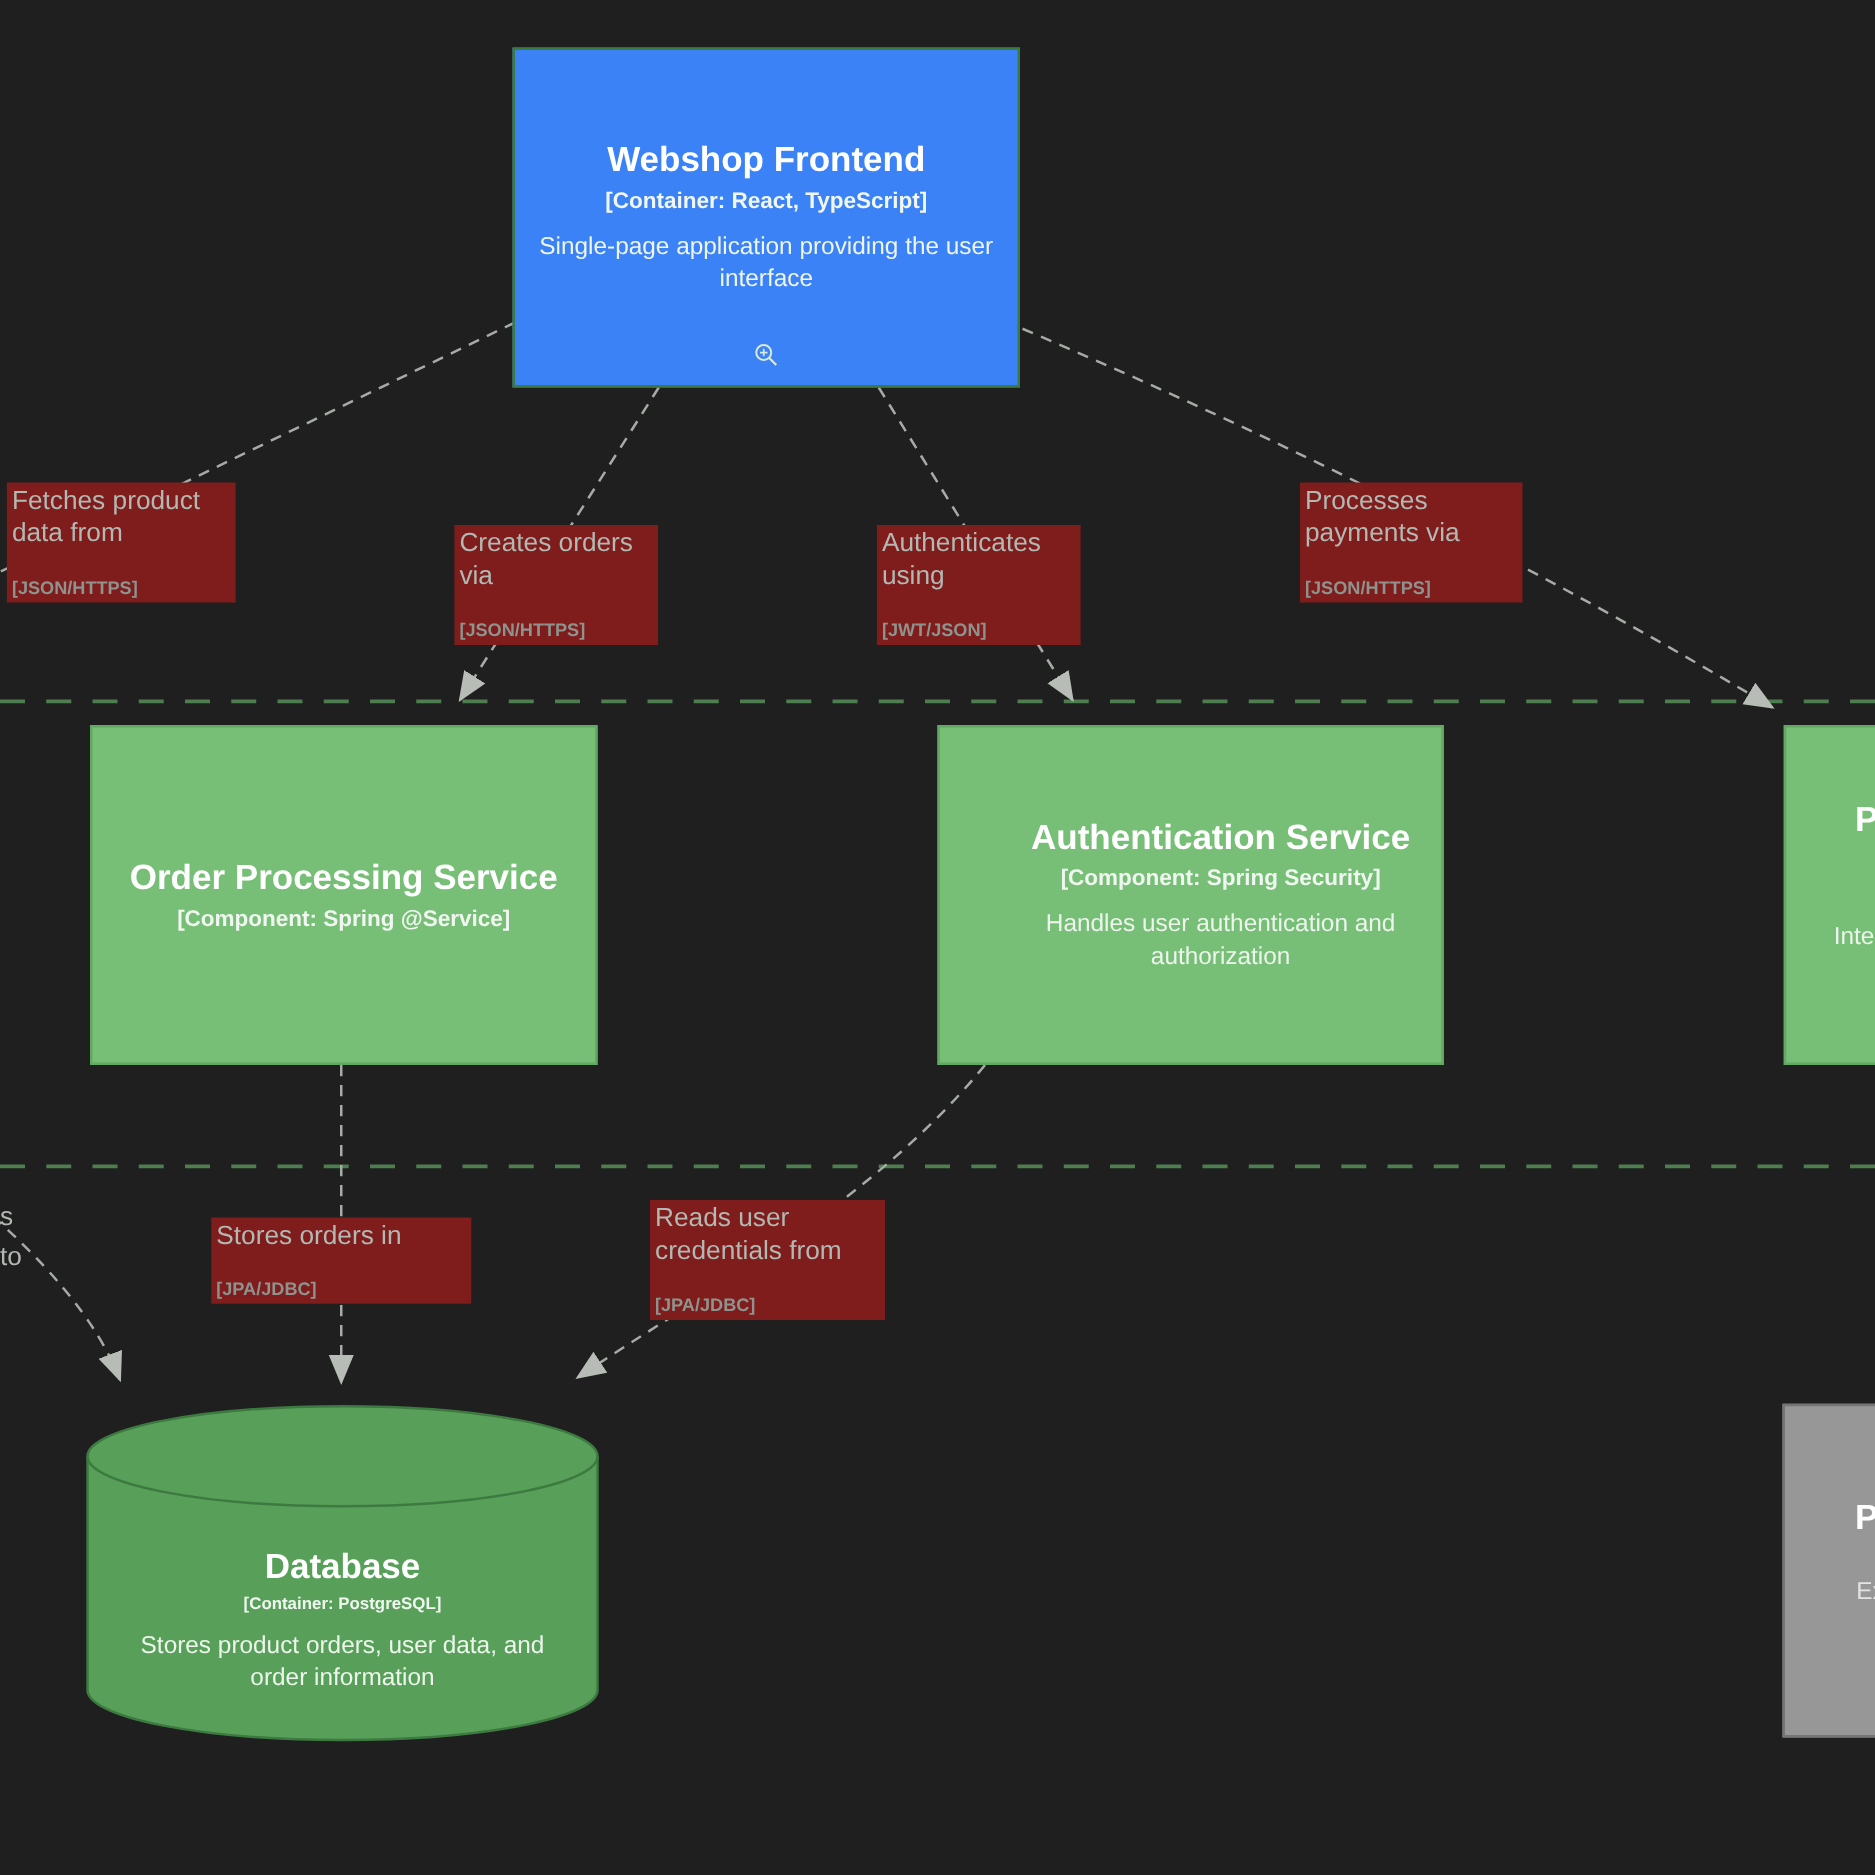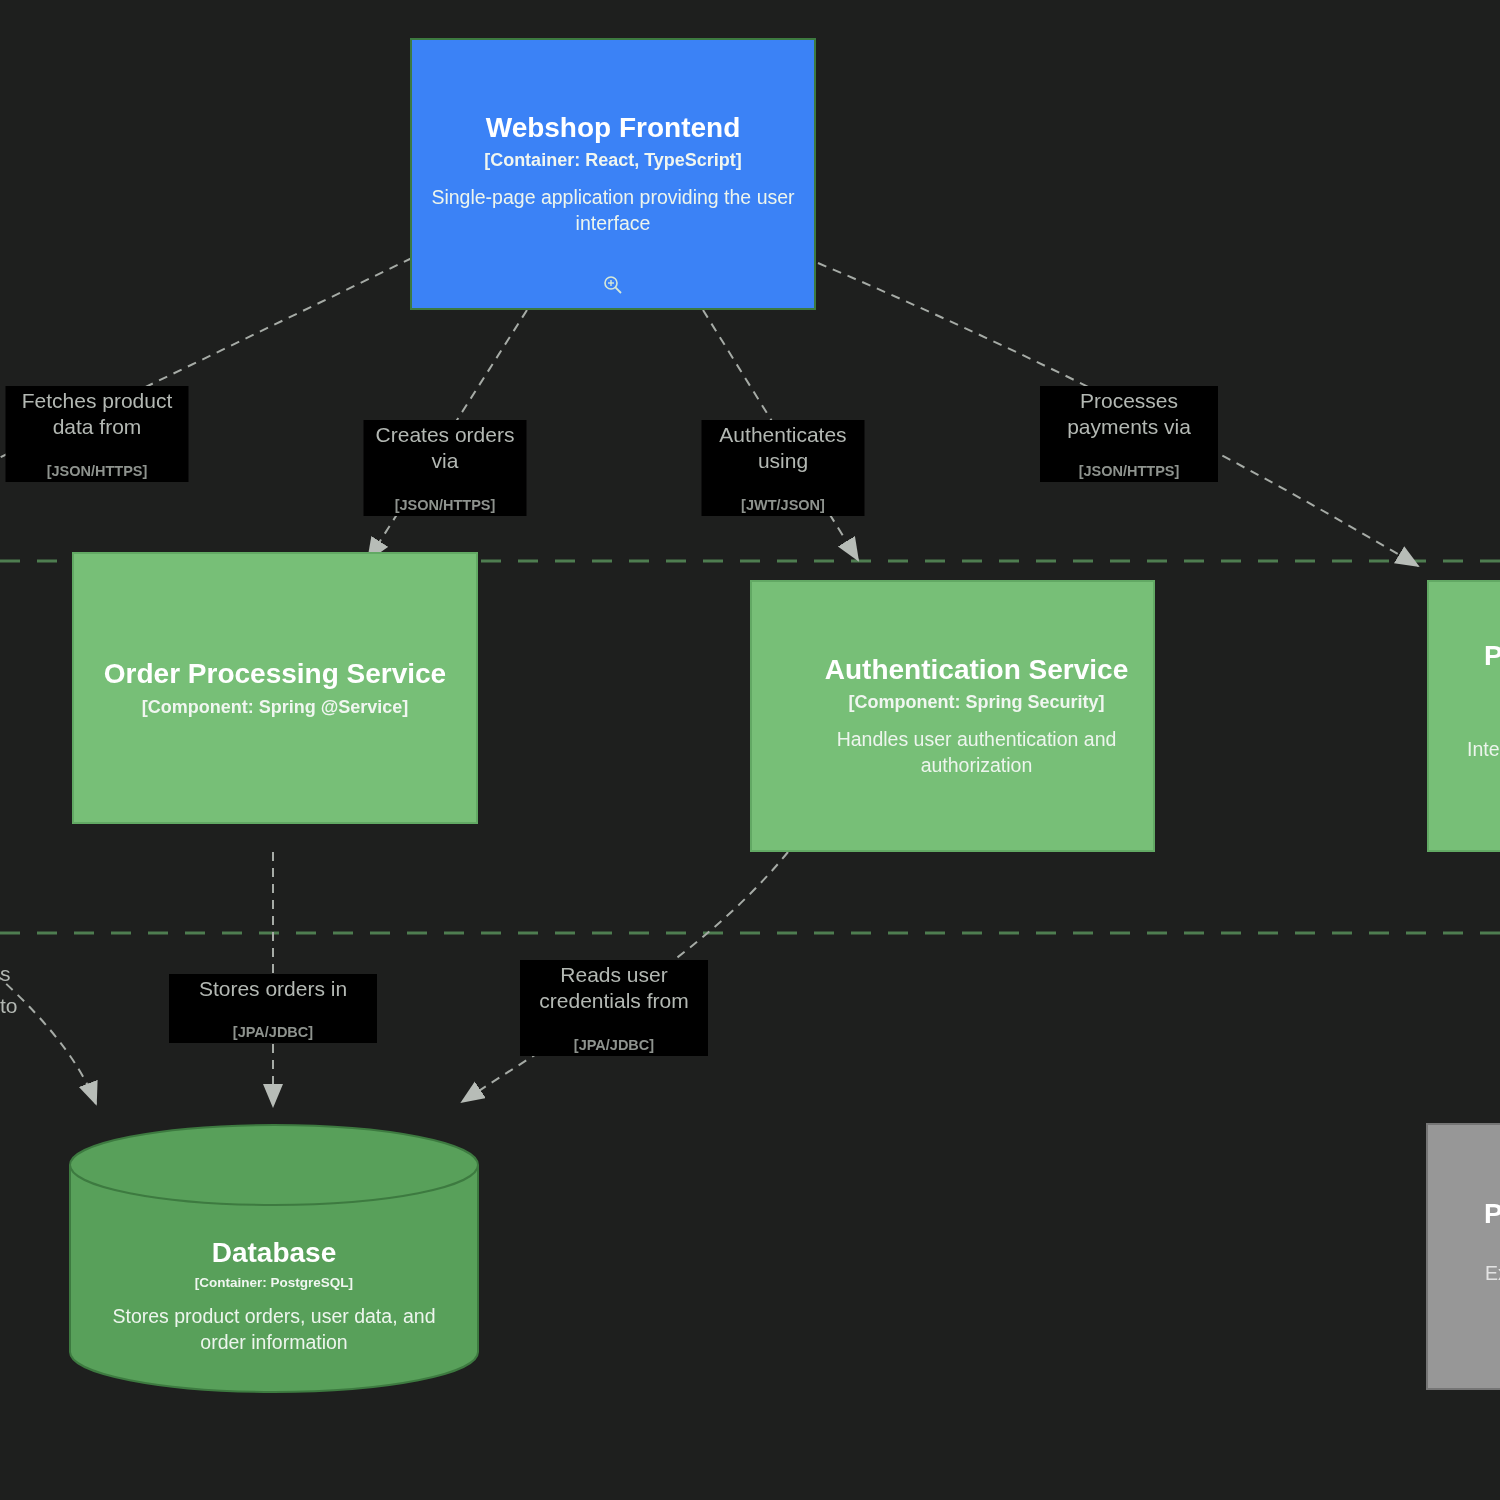--- a/index.html
+++ b/index.html
@@ -6,21 +6,21 @@
   body{position:relative;font-family:"Liberation Sans", sans-serif;}
   #lines{position:absolute;left:0;top:0;z-index:1;}
   .node{position:absolute;z-index:2;box-sizing:border-box;display:flex;flex-direction:column;align-items:center;justify-content:center;text-align:center;}
   .container-box{background:#3b82f6;border:2px solid #3d7a40;}
   .component-box{background:#77bf77;border:2px solid #62a964;}
   .external-box{background:#979797;border:2px solid #757575;}
   .node .title{color:#ffffff;font-size:28px;font-weight:700;line-height:1.15;}
   .node .meta{color:#f0f6f0;font-size:18px;font-weight:600;margin-top:6px;}
   .node .desc{color:#edf5ed;font-size:19.5px;font-weight:400;margin-top:14px;line-height:1.3;max-width:92%;}
   .zoom-icon{position:absolute;bottom:8px;left:50%;transform:translateX(-50%);}
-  .rel-label{position:absolute;z-index:3;background:#000000;color:#b3b8b3;font-size:21px;line-height:1.25;text-align:center;transform:translateX(-50%);padding:2px 4px;}
+  .rel-label{position:absolute;z-index:3;background:#7f1d1d;color:#b3b8b3;font-size:21px;line-height:1.25;transform:translateX(-50%);padding:2px 4px;}
   .rel-tech{display:block;color:#8e938e;font-size:14.5px;font-weight:700;margin-top:21px;}
   .frag{position:absolute;z-index:3;color:#b3b8b3;font-size:21px;line-height:1.5;}
   .partial-title{position:absolute;color:#ffffff;font-size:28px;font-weight:700;z-index:3;}
   .partial-desc{position:absolute;color:#edf5ed;font-size:19.5px;z-index:3;}
   .external-box .partial-desc{color:#e3e3e3;}
   .db-text{position:absolute;z-index:2;display:flex;flex-direction:column;align-items:center;justify-content:flex-end;text-align:center;}
 </style>
 </head>
 <body>
 
@@ -55,21 +55,21 @@
   <span class="zoom-icon">
     <svg width="22" height="22" viewBox="0 0 22 22">
       <circle cx="9" cy="9" r="6" fill="none" stroke="#d7e9d7" stroke-width="1.6"></circle>
       <line x1="13.4" y1="13.4" x2="19" y2="19" stroke="#d7e9d7" stroke-width="1.8"></line>
       <line x1="6" y1="9" x2="12" y2="9" stroke="#d7e9d7" stroke-width="1.4"></line>
       <line x1="9" y1="6" x2="9" y2="12" stroke="#d7e9d7" stroke-width="1.4"></line>
     </svg>
   </span>
 </div>
 
-<div class="node component-box" style="left:72px;top:552px;width:406px;height:272px;">
+<div class="node component-box" style="left:72px;top:580px;width:406px;height:272px;">
   <div class="title">Order Processing Service</div>
   <div class="meta">[Component: Spring @Service]</div>
 </div>
 
 <div class="node component-box" style="left:750px;top:580px;width:405px;height:272px;padding-left:48px;">
   <div class="title">Authentication Service</div>
   <div class="meta">[Component: Spring Security]</div>
   <div class="desc">Handles user authentication and authorization</div>
 </div>
 

